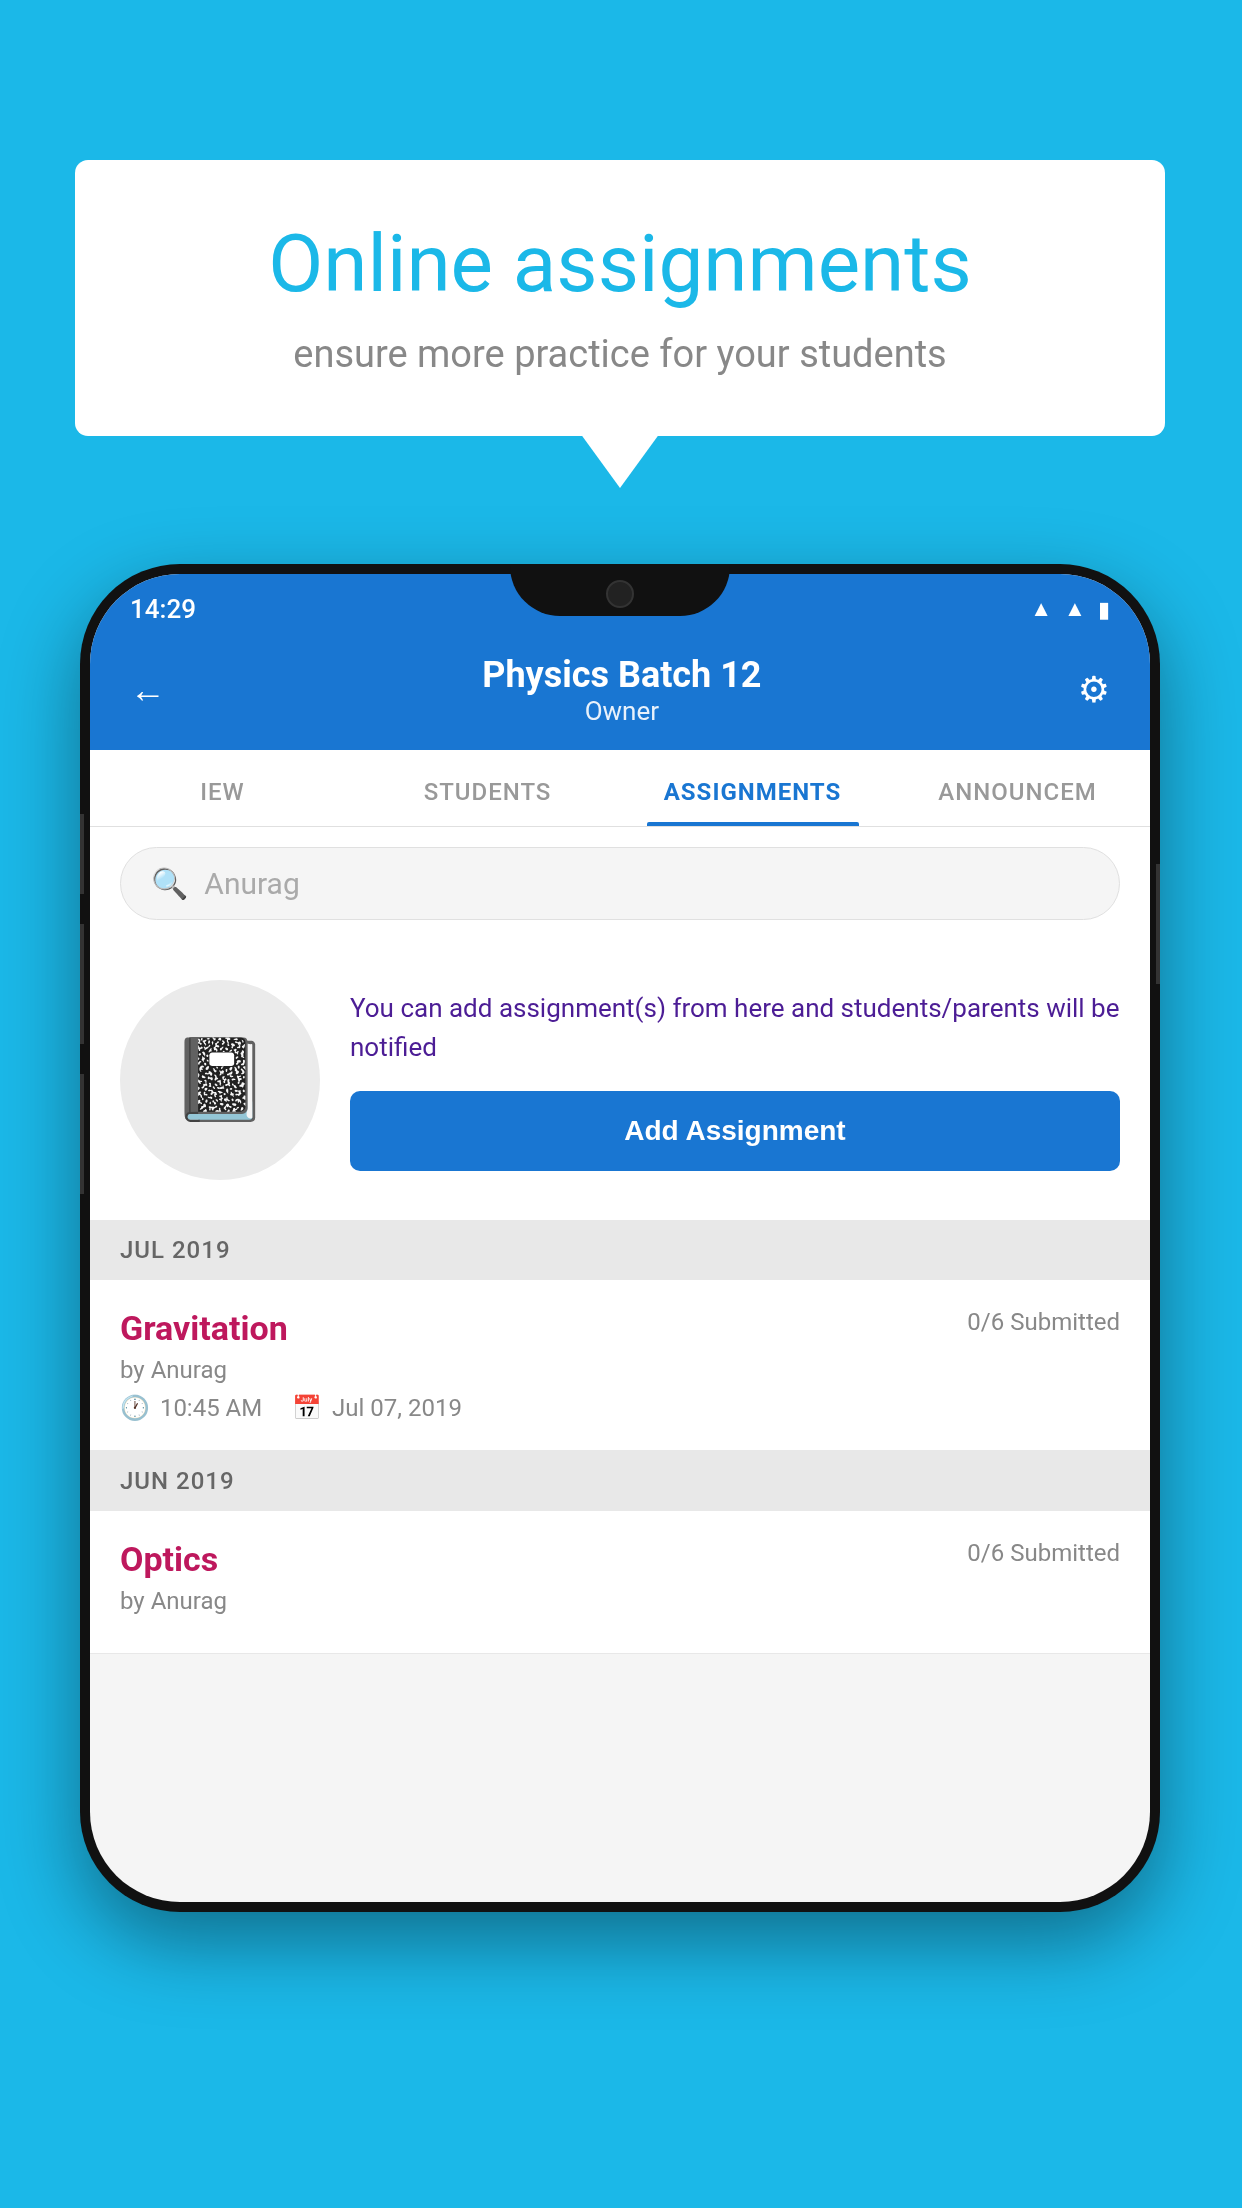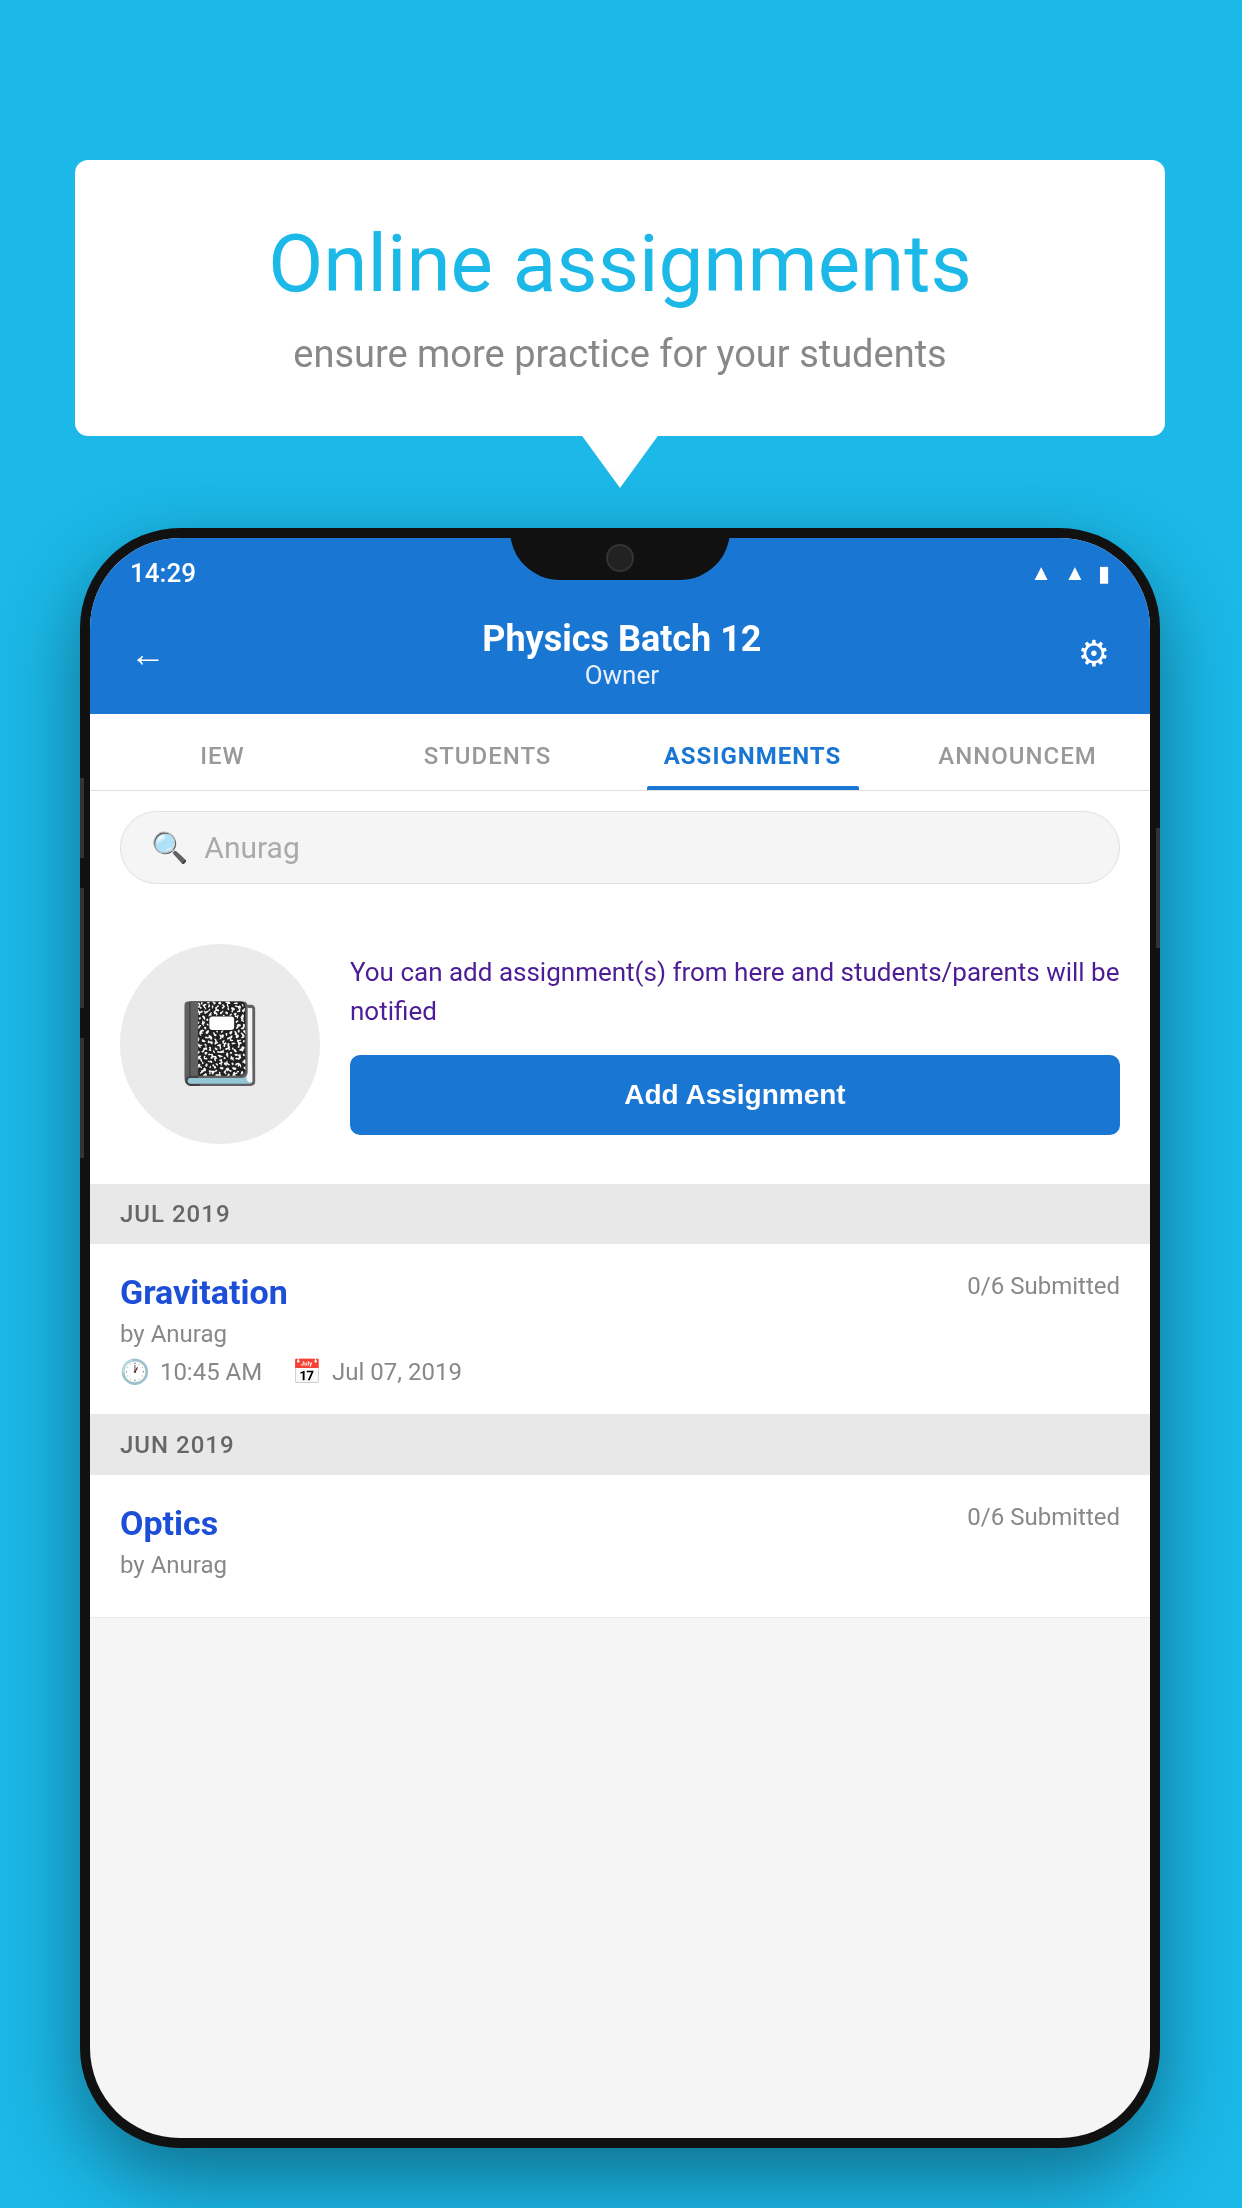--- a/index.html
+++ b/index.html
@@ -53,24 +53,24 @@
     .bubble-subtitle {
       color: #888;
       font-size: 38px;
       text-align: center;
       font-weight: 400;
     }
 
     
     .phone-wrapper {
       position: absolute;
-      top: 528px;
+      top: 564px;
       left: 80px;
       width: 1080px;
-      height: 1620px;
+      height: 1348px;
     }
 
     .phone-frame {
       width: 100%;
       height: 100%;
       background: #111;
       border-radius: 100px;
       position: relative;
       overflow: hidden;
       box-shadow: 0 30px 80px rgba(0,0,0,0.4);
@@ -308,21 +308,21 @@
     .assignment-row-top {
       display: flex;
       justify-content: space-between;
       align-items: flex-start;
       margin-bottom: 8px;
     }
 
     .assignment-name {
       font-size: 34px;
       font-weight: 700;
-      color: #1d4ed8;
+      color: #be185d;
     }
 
     .assignment-submitted {
       font-size: 24px;
       color: #888;
     }
 
     .assignment-by {
       font-size: 24px;
       color: #888;

